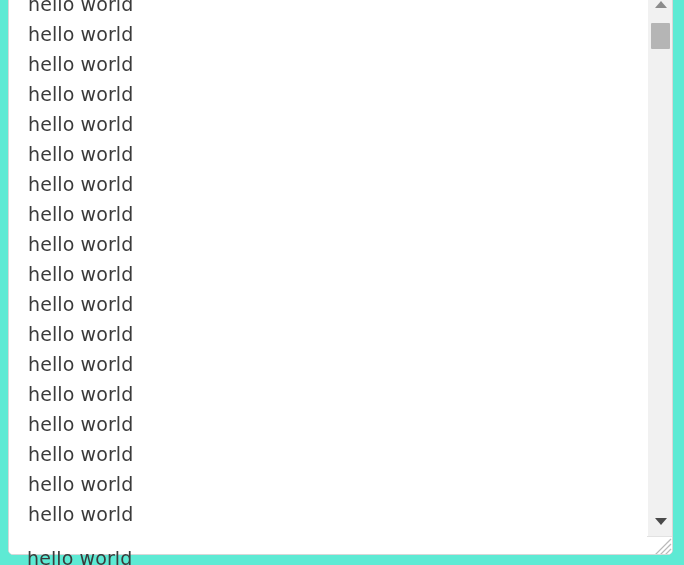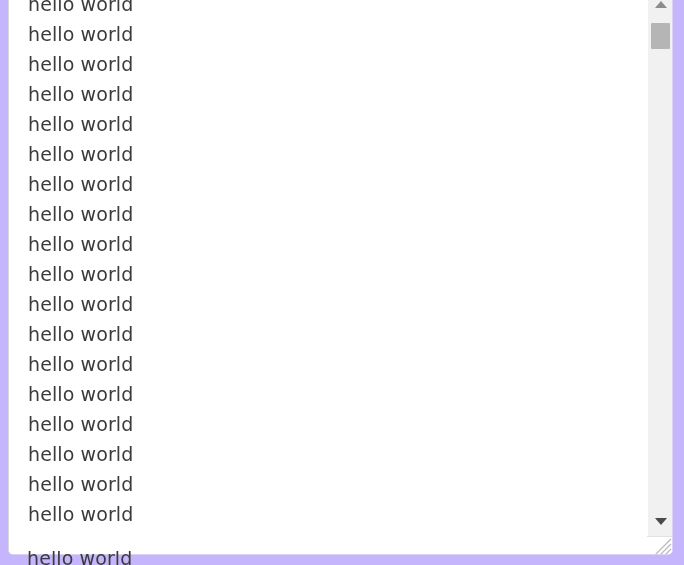--- a/index.html
+++ b/index.html
@@ -12,21 +12,21 @@
   }
   body {
     font-family: "DejaVu Sans", "Liberation Sans", sans-serif;
   }
 
   
   #stage {
     position: relative;
     width: 684px;
     height: 565px;
-    background: #c4b5fd;
+    background: #5eead4;
     overflow: hidden;
   }
 
   
   #textbox {
     position: absolute;
     left: 8px;
     top: -12px;              
     width: 665px;            
     height: 567px;

